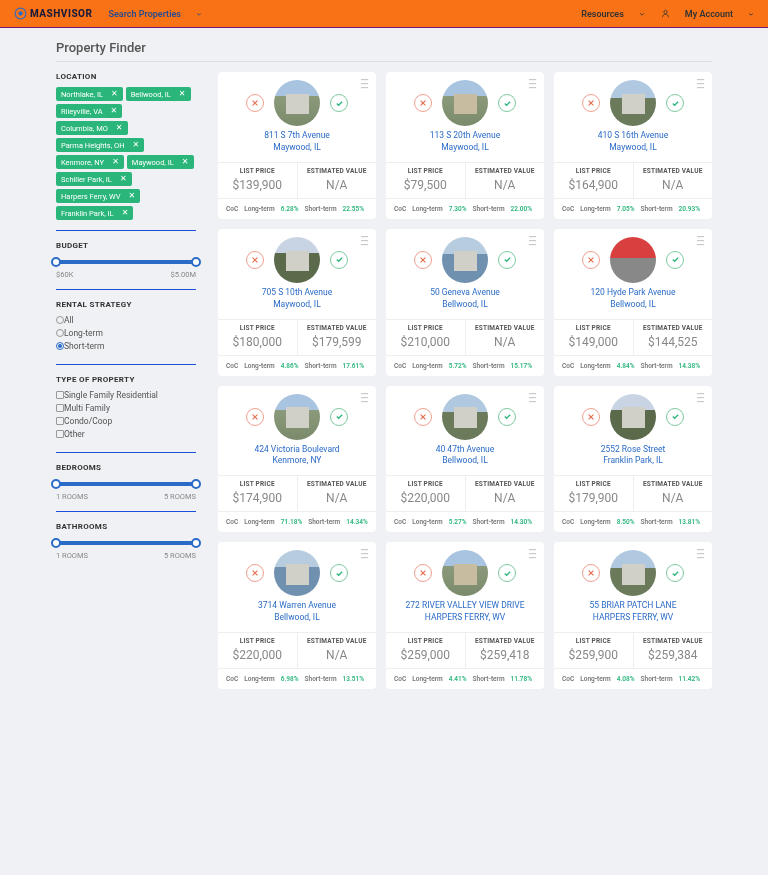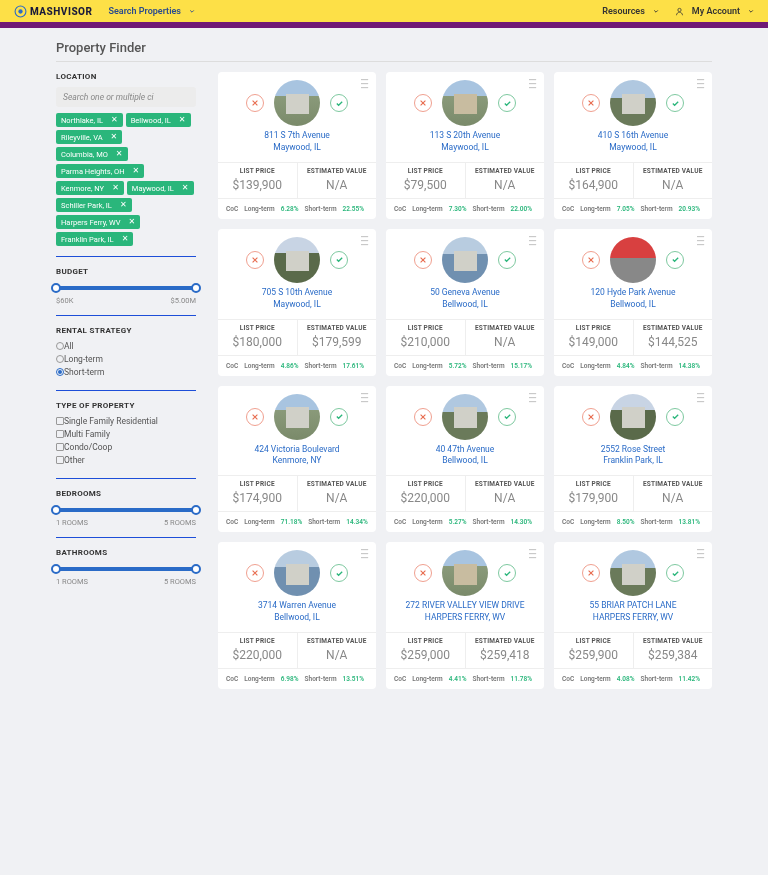--- a/index.html
+++ b/index.html
@@ -1,22 +1,22 @@
 <!DOCTYPE html>
 <html><head>
 <meta charset="utf-8">
 <style>
   *{box-sizing:border-box;margin:0;padding:0;font-family:-apple-system,BlinkMacSystemFont,"Segoe UI",Roboto,sans-serif}
   body{background:#f0f1f4;width:768px;font-size:9px;color:#333}
   
-  .hdr{background:#fde047;border-bottom:6px solid #701a75;height:28px;display:flex;align-items:center;padding:0 14px;justify-content:space-between}
+  .hdr{background:#f97316;border-bottom:1px solid #701a75;height:28px;display:flex;align-items:center;padding:0 14px;justify-content:space-between}
   .hdr-l,.hdr-r{display:flex;align-items:center;gap:16px}
   .logo{display:flex;align-items:center;gap:3px;font-weight:800;letter-spacing:.5px;font-size:10px;color:#1a1a3a}
   .logo svg{width:13px;height:13px}
-  .nav-link{color:#2a4b8d;font-weight:600;font-size:9px;display:flex;align-items:center;gap:8px;cursor:pointer}
+  .nav-link{color:#2a4b8d;font-weight:600;font-size:9px;display:flex;align-items:center;gap:15px;cursor:pointer}
   .nav-link.dk{color:#333}
   .chev{width:6px;height:6px}
   .usr{width:9px;height:9px}
   
   .page{padding:12px 56px 30px}
   .title{font-size:13px;color:#555;font-weight:500;border-bottom:1px solid #ddd;padding-bottom:6px;margin-bottom:10px}
   .layout{display:flex;gap:22px}
   .sb{width:140px;flex-shrink:0}
   .sec{border-bottom:1px solid #1d4ed8;padding-bottom:10px;margin-bottom:10px}
   .sec:last-child{border-bottom:none}
@@ -100,21 +100,20 @@
   </div>
 </div>
 
 <div class="page">
   <div class="title">Property Finder</div>
   <div class="layout">
     <div class="sb">
 
       <div class="sec">
         <div class="sec-hd">LOCATION</div>
-        <div class="search">Search one or multiple ci</div>
         <div class="chips" id="chips">
             <div class="chip">
               <span>Northlake, IL</span>
               <span class="chip-x">✕</span>
             </div>
             <div class="chip">
               <span>Bellwood, IL</span>
               <span class="chip-x">✕</span>
             </div>
             <div class="chip">

